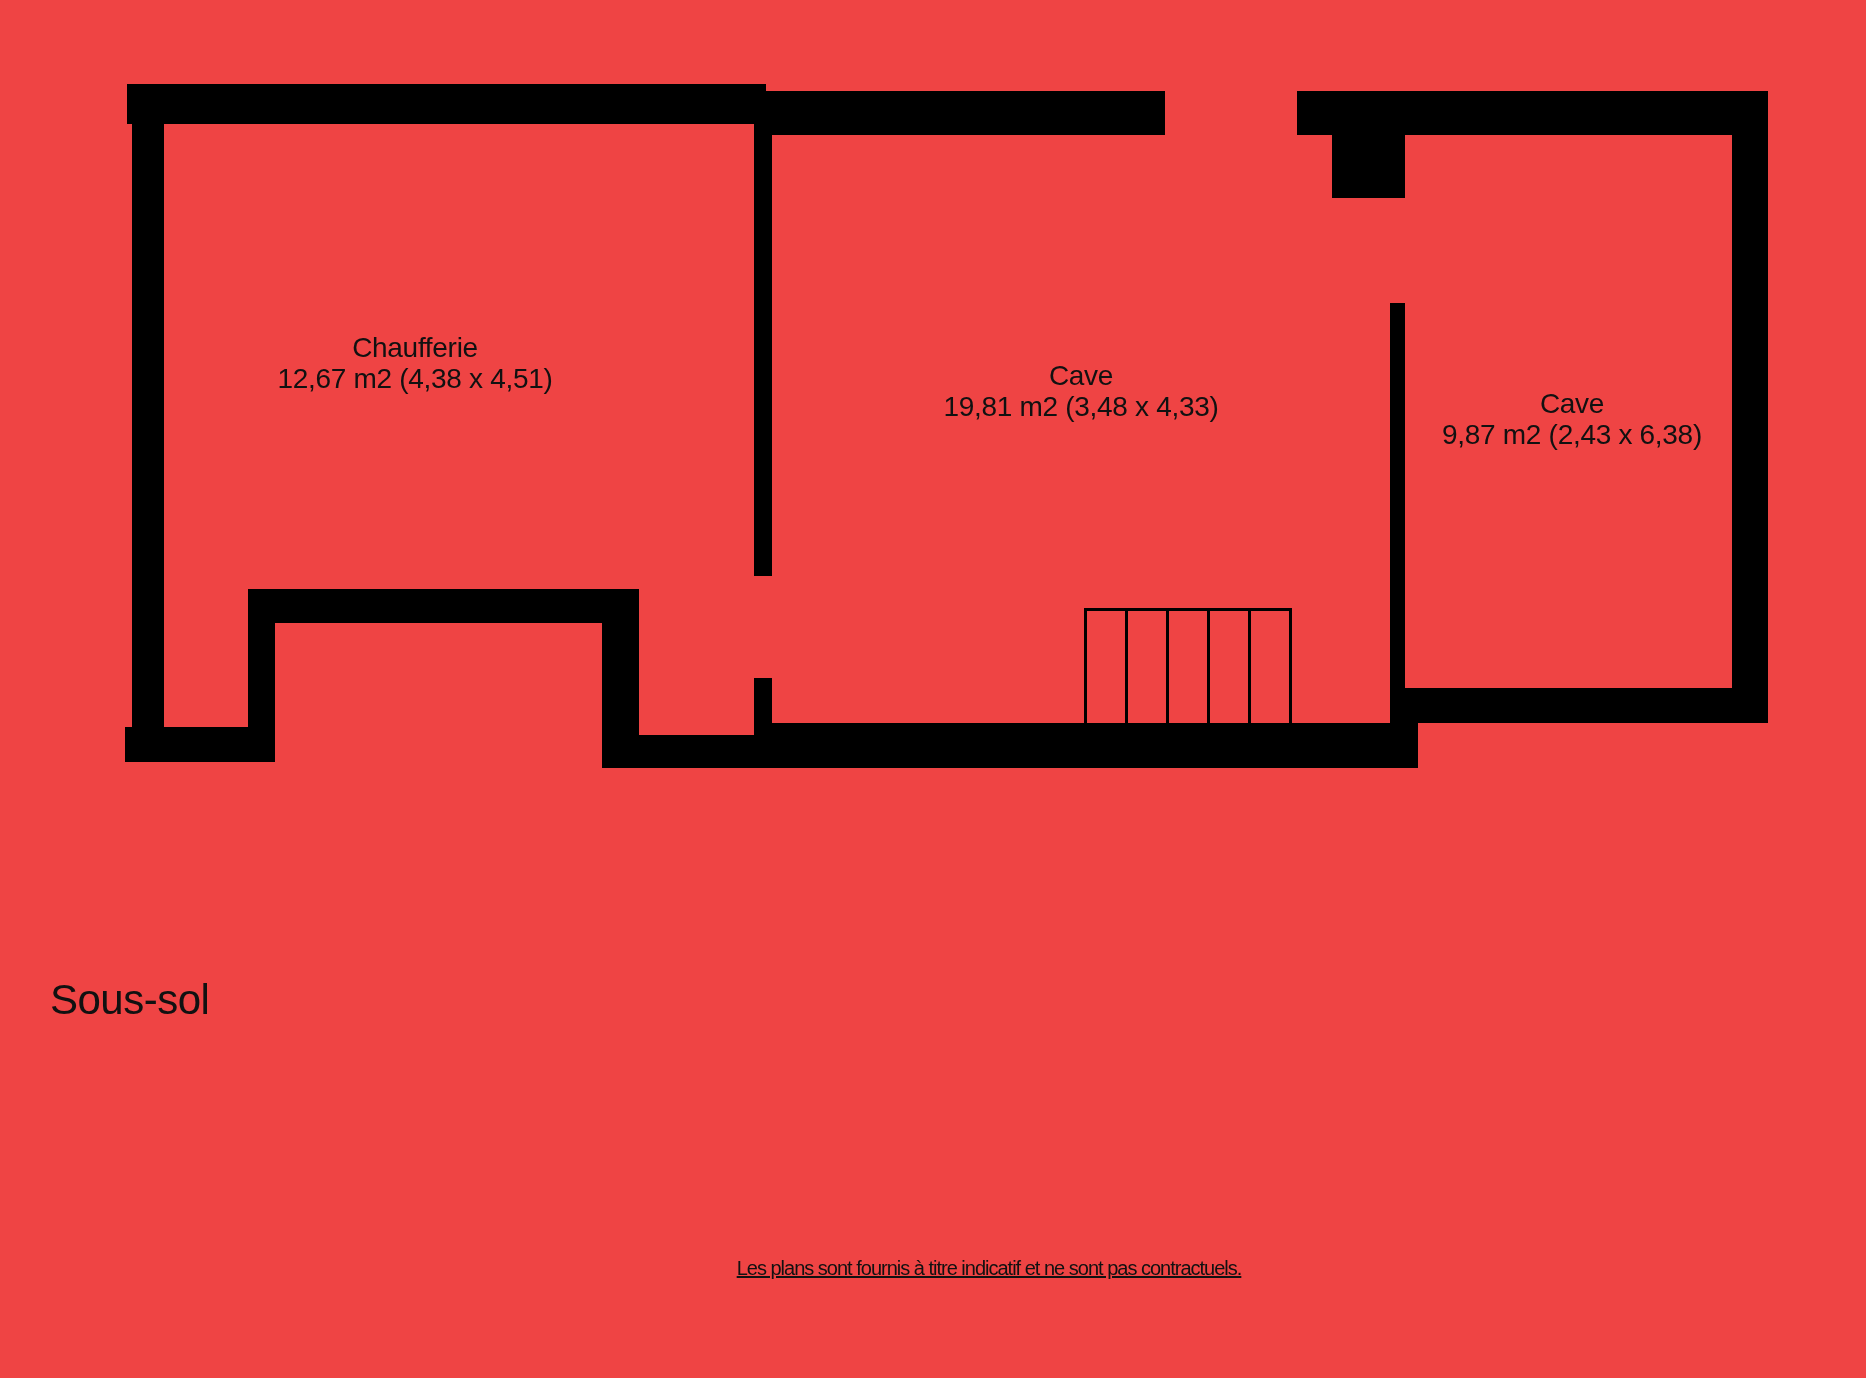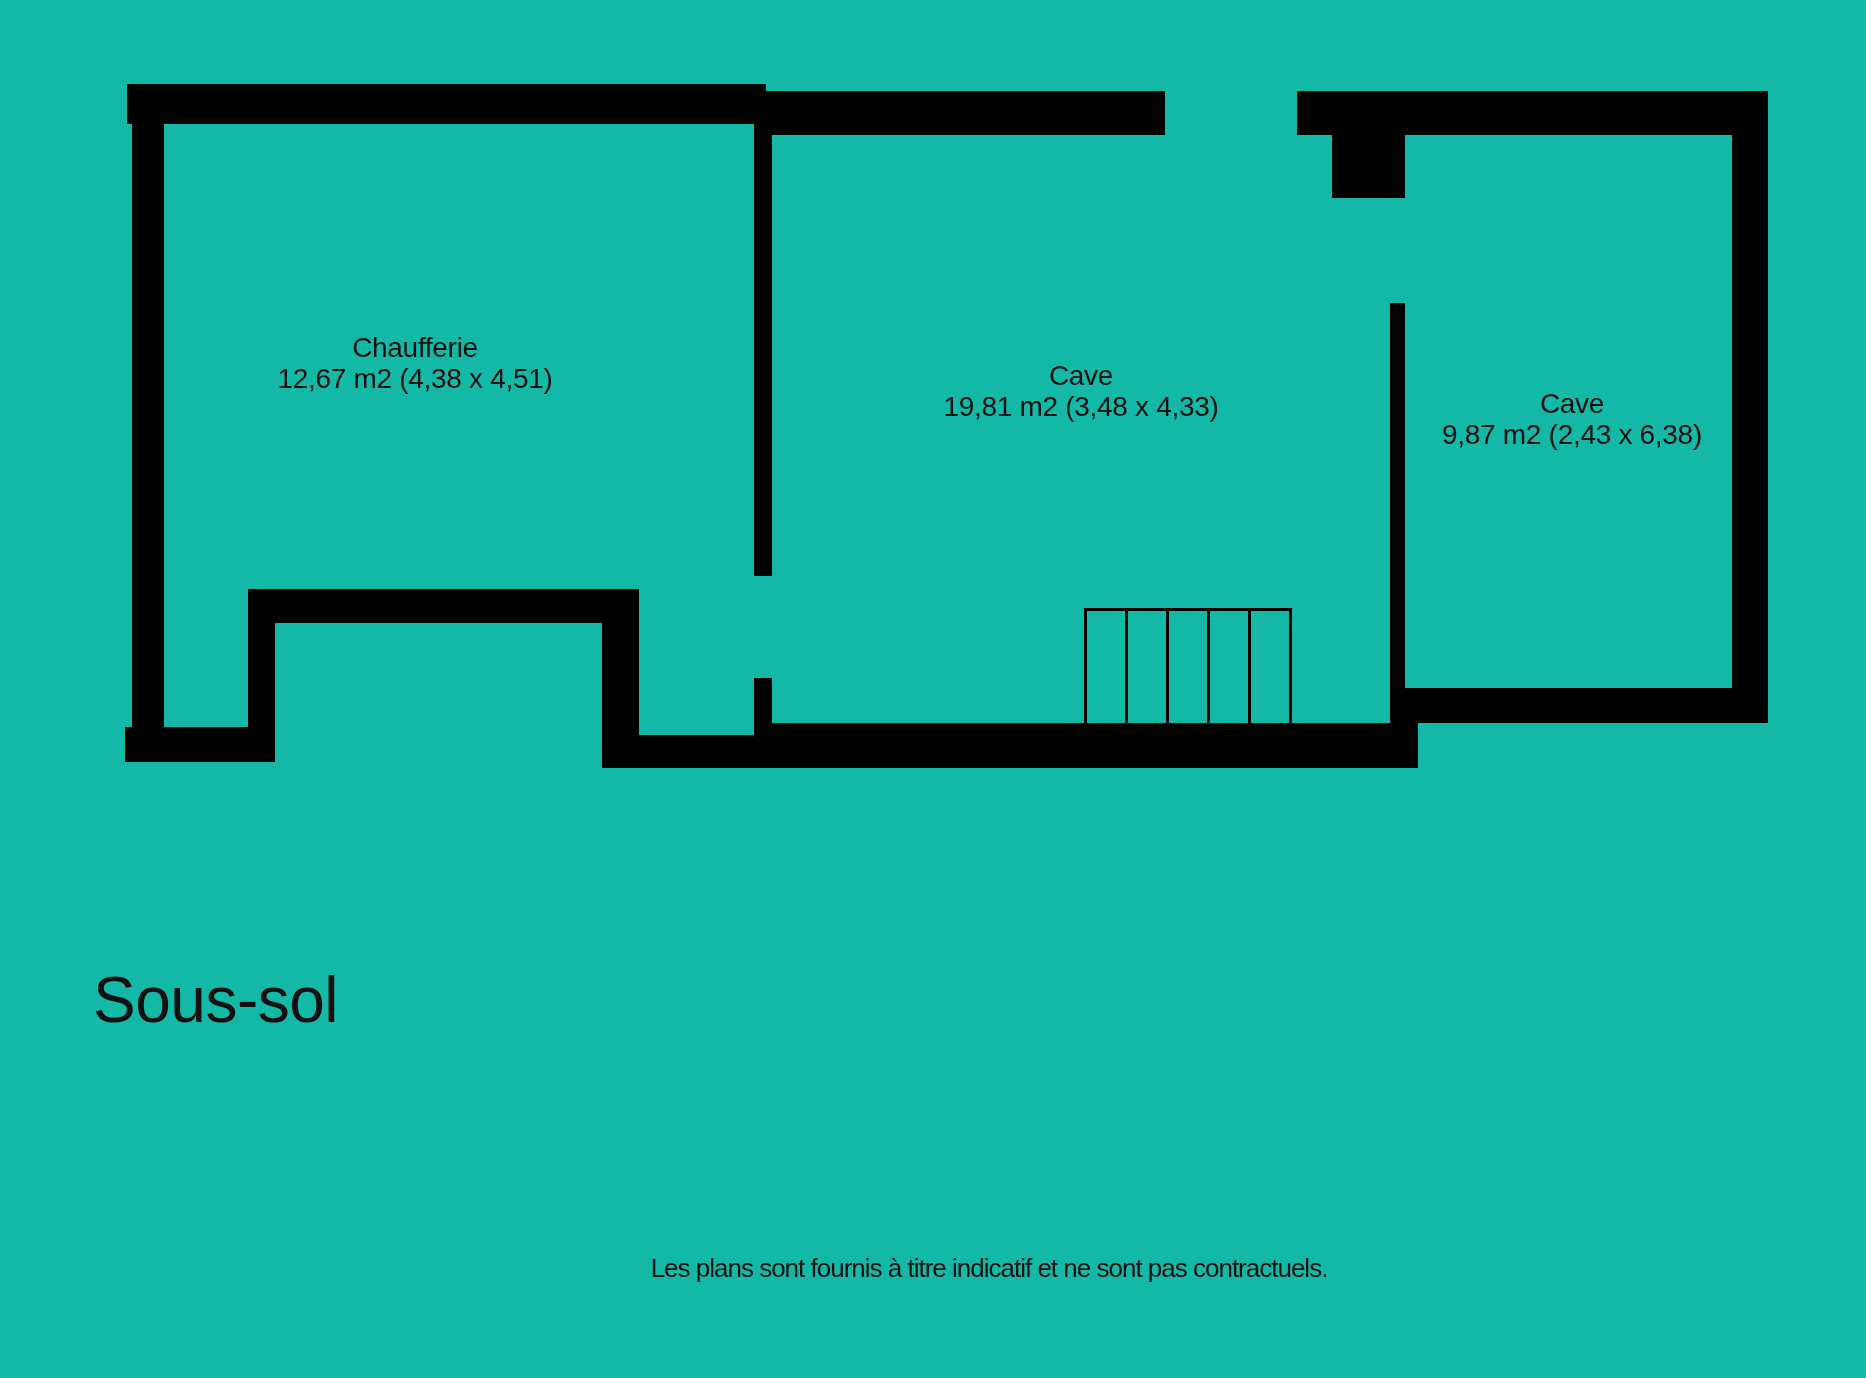--- a/index.html
+++ b/index.html
@@ -5,21 +5,21 @@
   html, body {
     margin: 0;
     padding: 0;
     background: #ffffff;
     font-family: "Liberation Sans", "DejaVu Sans", sans-serif;
   }
   .canvas {
     position: relative;
     width: 1866px;
     height: 1378px;
-    background: #14b8a6;
+    background: #ef4444;
     overflow: hidden;
   }
   .wall {
     position: absolute;
     background: #000000;
   }
   
   .w-top-chaufferie   { left:127px;  top:84px;  width:639px; height:40px; }
   .w-top-cave1        { left:766px;  top:91px;  width:399px; height:44px; }
   .w-top-cave2        { left:1297px; top:91px;  width:471px; height:44px; }
@@ -68,36 +68,36 @@
   }
   .label-chaufferie { left: 415px;  top: 332px; }
   .label-cave1      { left: 1081px; top: 360px; }
   .label-cave2      { left: 1572px; top: 388px; }
 
   
   .floor-title {
     position: absolute;
     left: 50px;
     top: 968px;
-    font-size: 64px;
+    font-size: 42px;
     line-height: 64px;
     color: #111111;
     letter-spacing: -0.5px;
-    margin-left: 43px;
   }
   .disclaimer {
     position: absolute;
     left: 989px;
     top: 1252px;
     transform: translateX(-50%);
-    font-size: 26px;
+    font-size: 20px;
     line-height: 32px;
     letter-spacing: -1px;
     color: #111111;
     white-space: nowrap;
+    text-decoration: underline;
   }
 </style>
 </head>
 <body>
 
 <div class="canvas">
 
   <div class="wall w-top-chaufferie"></div>
   <div class="wall w-top-cave1"></div>
   <div class="wall w-top-cave2"></div>

